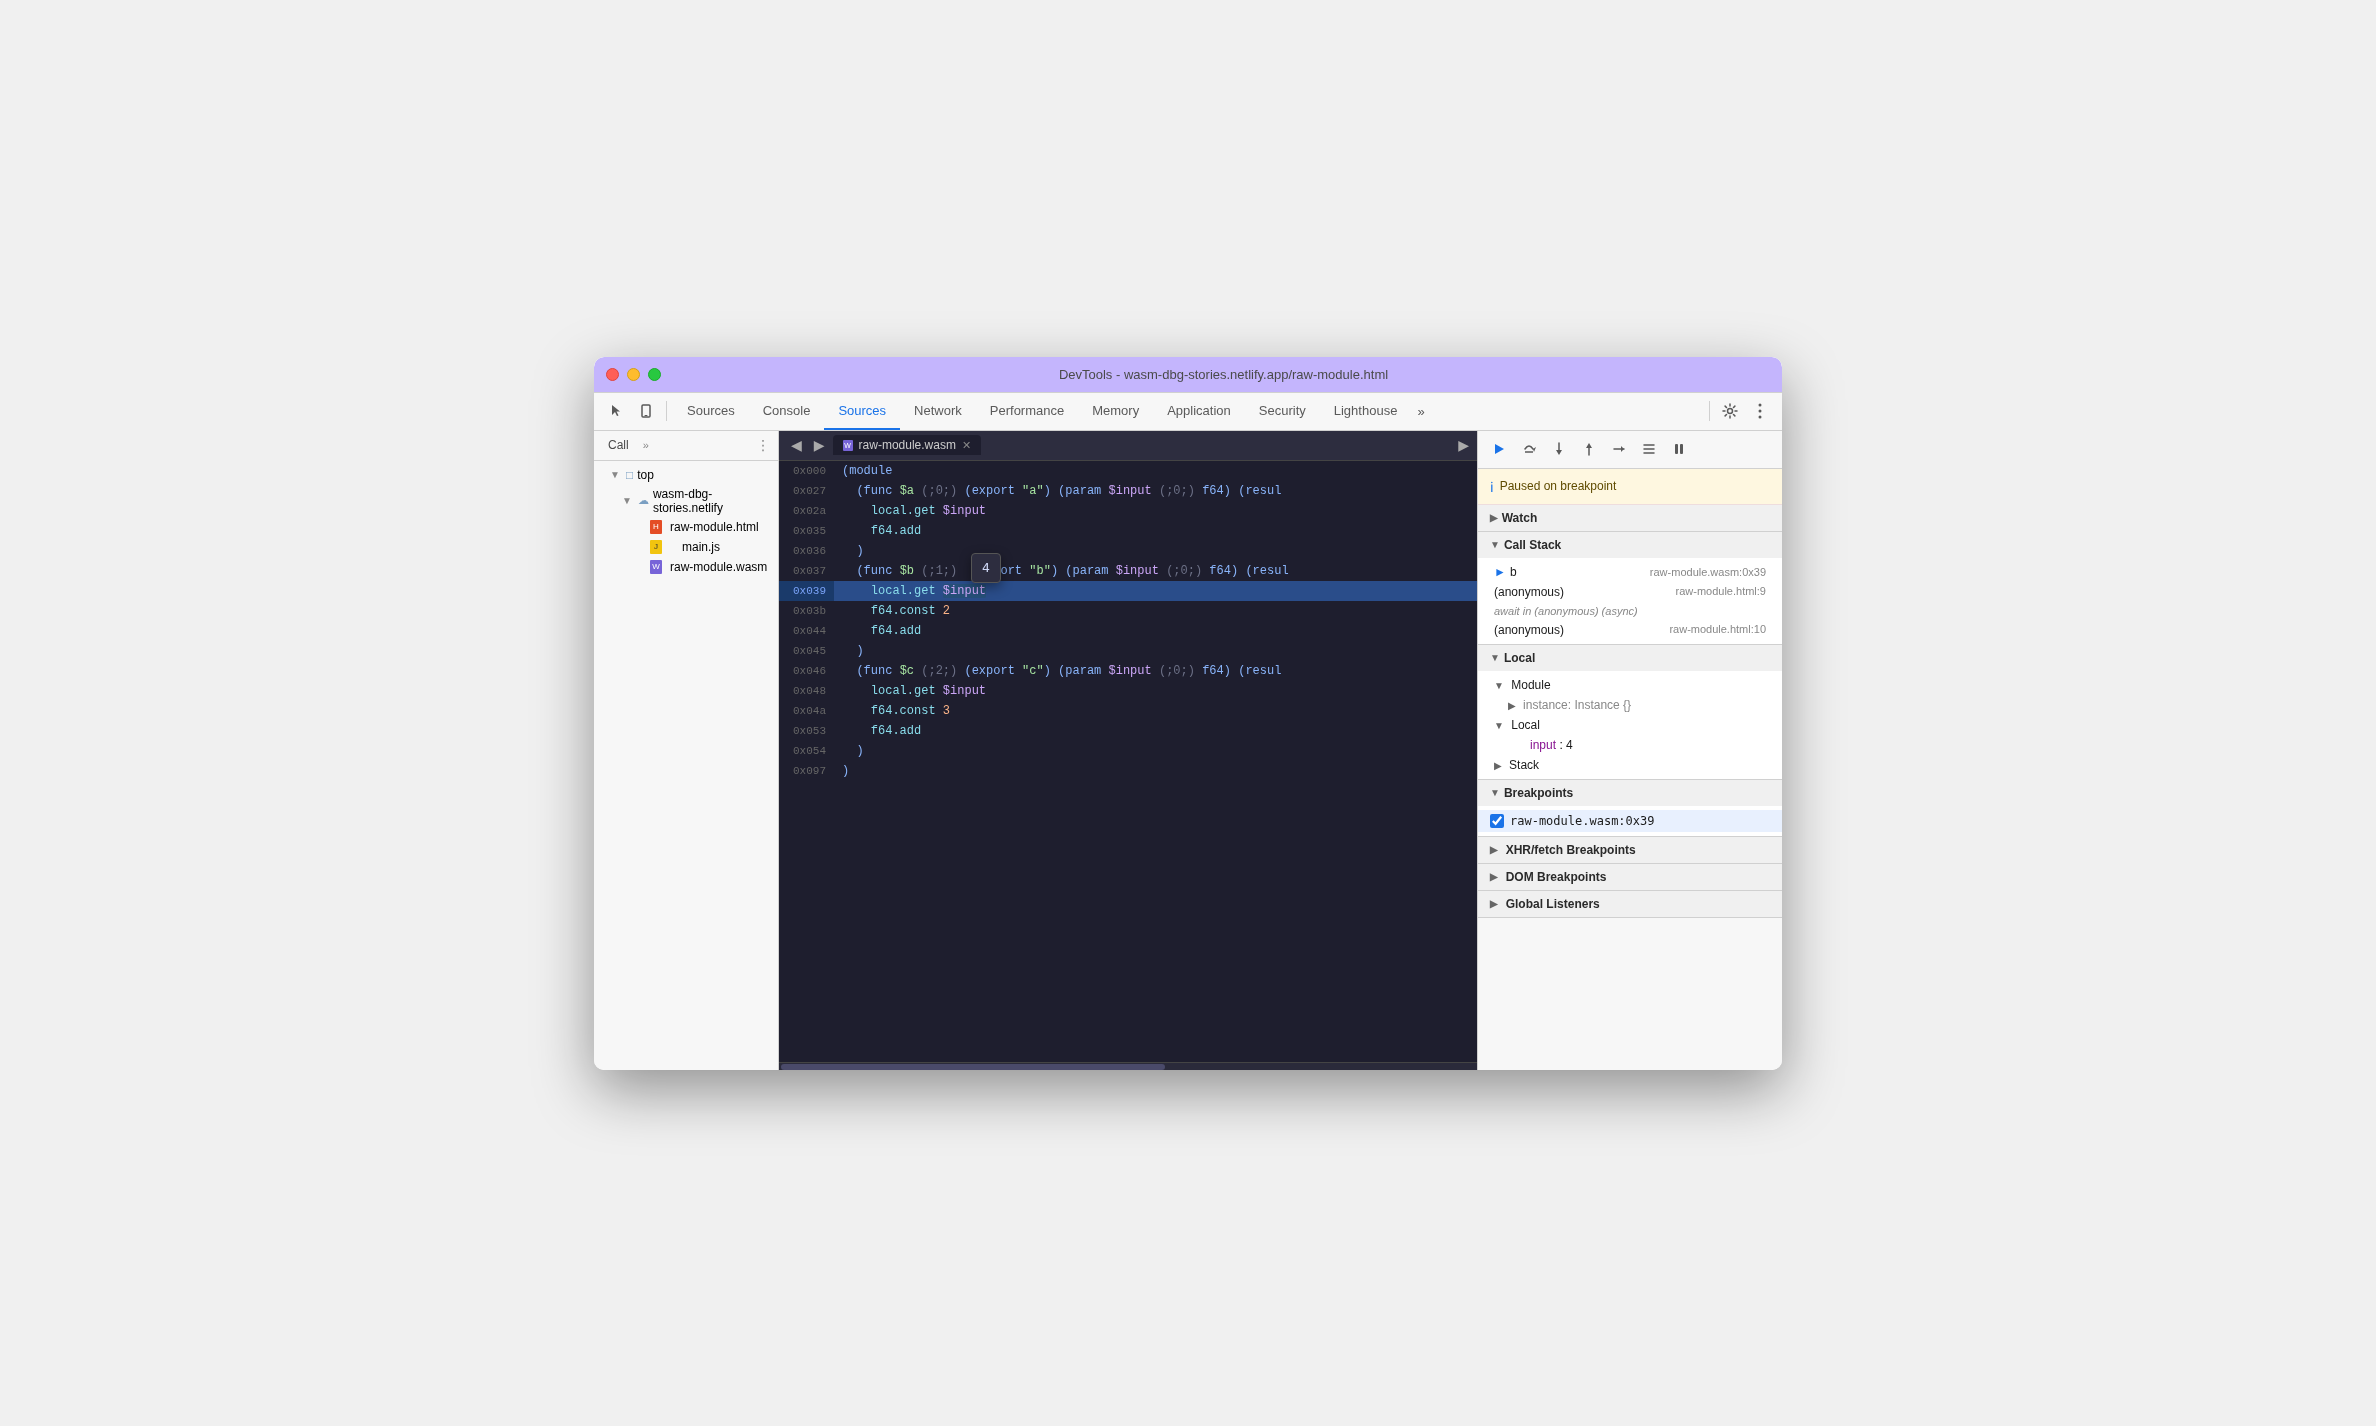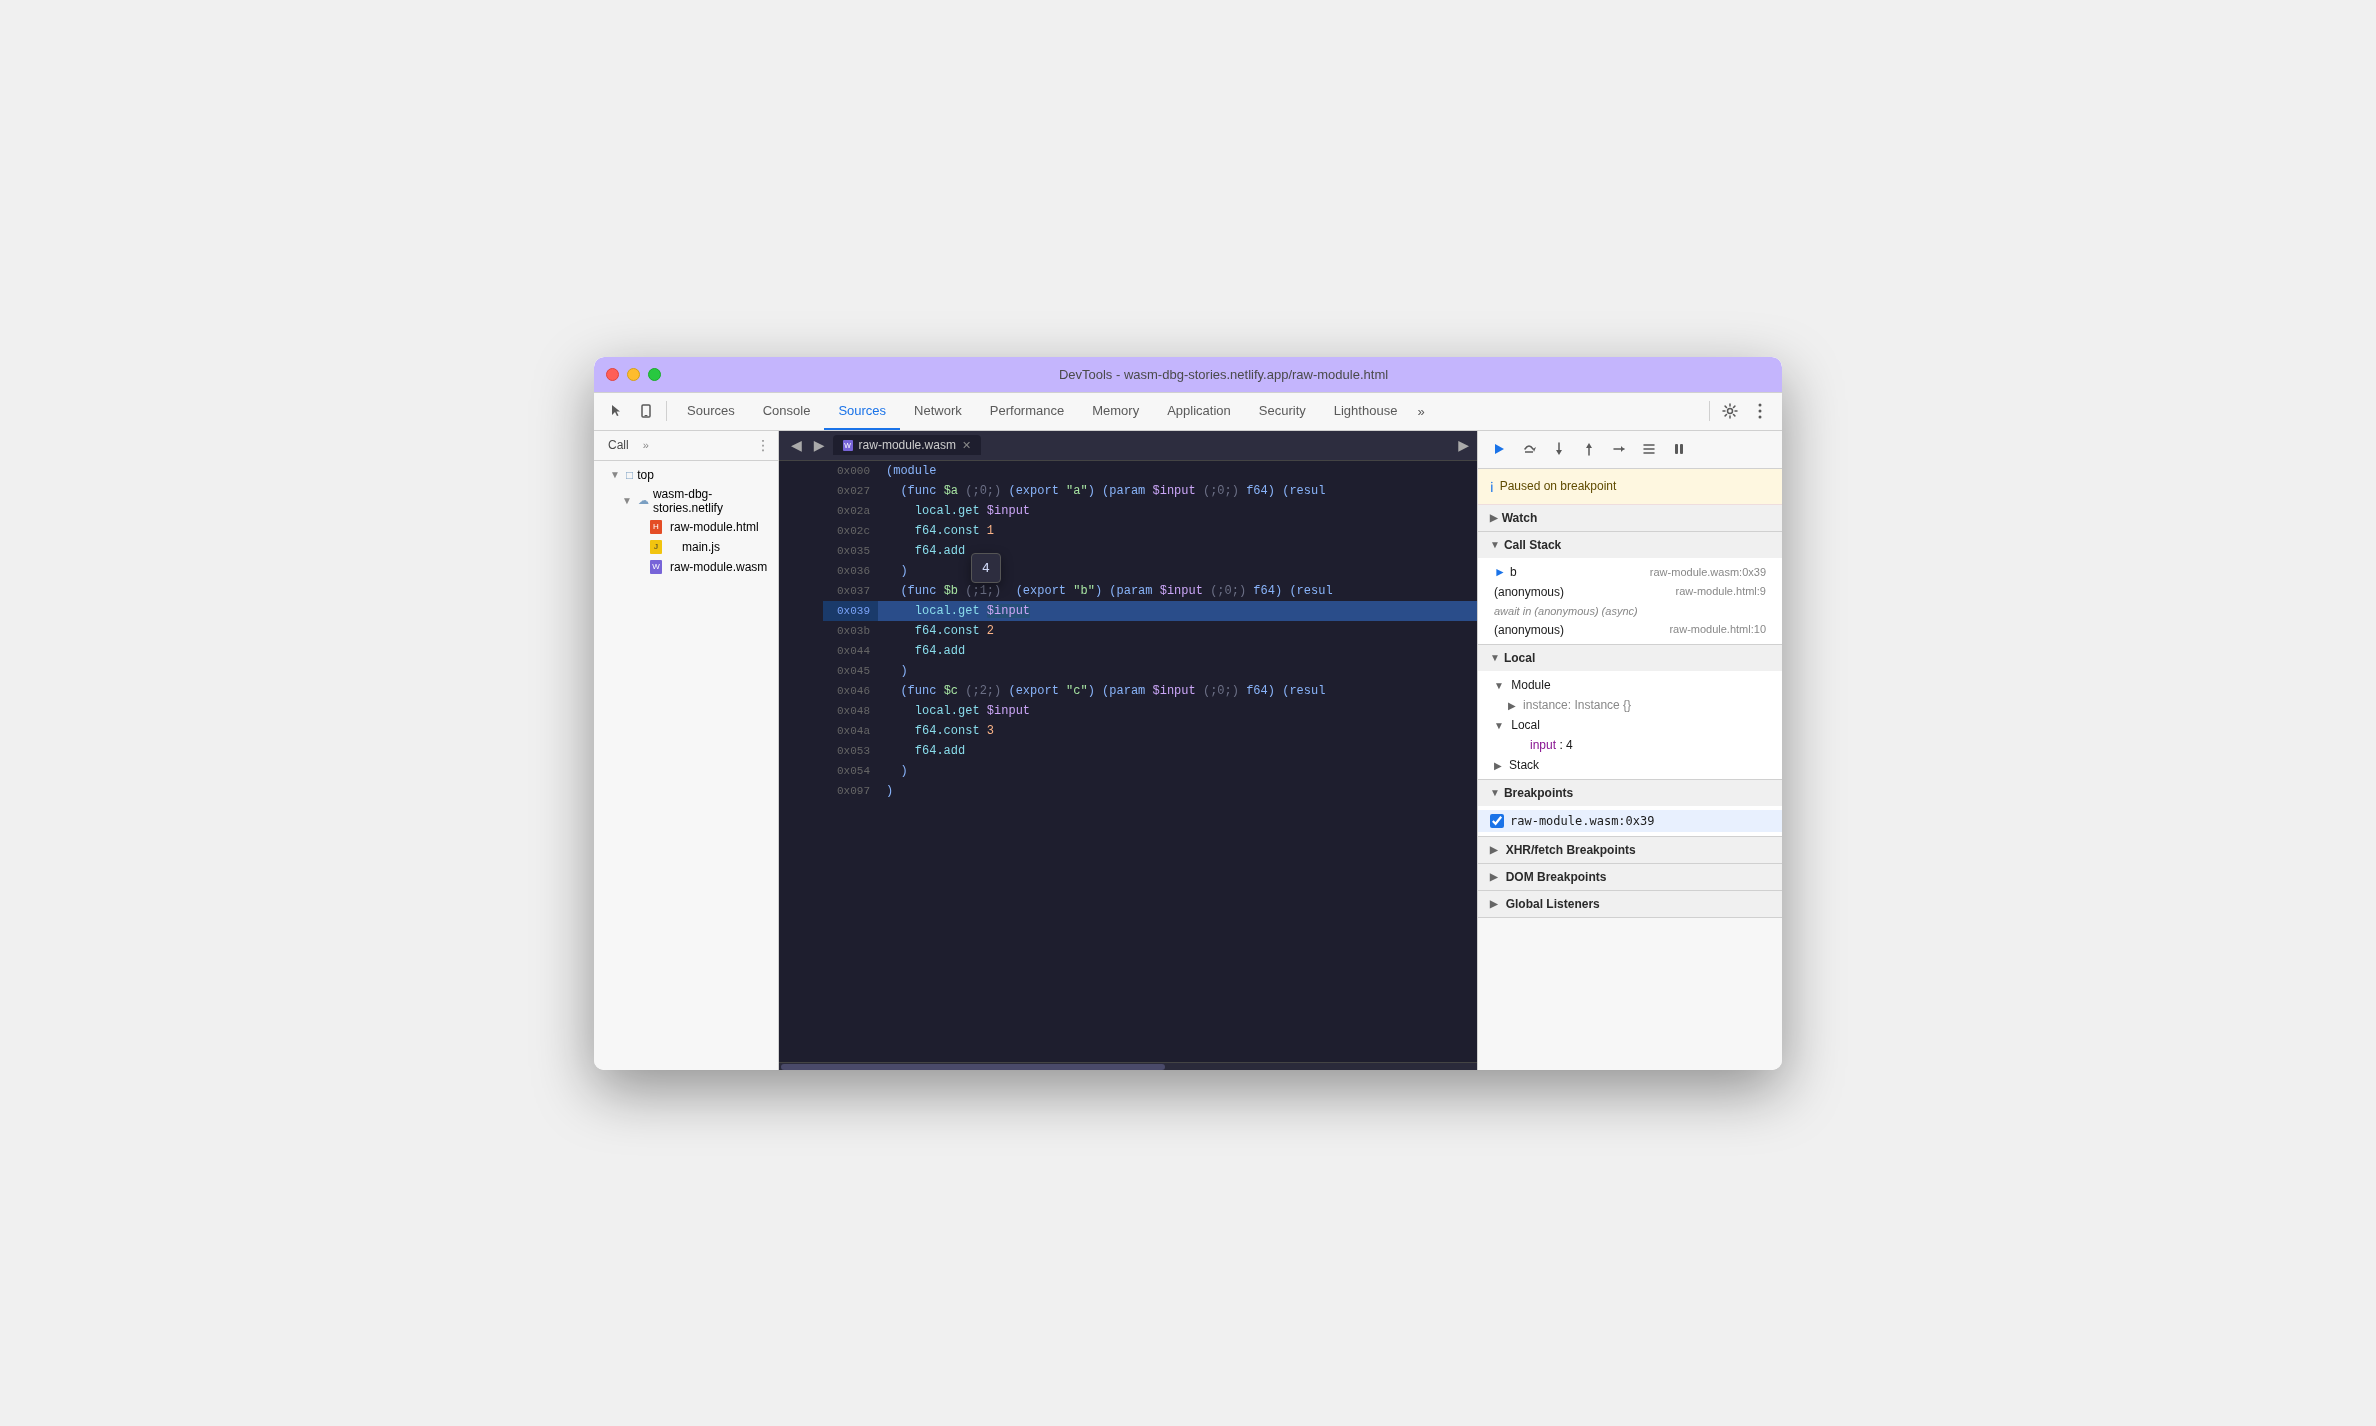--- a/index.html
+++ b/index.html
@@ -209,21 +209,20 @@
       font-size: 14px;
     }
     
     .code-area {
       flex: 1;
       overflow: auto;
       font-family: 'Menlo', 'Monaco', 'Courier New', monospace;
       font-size: 12px;
       line-height: 20px;
       position: relative;
-      padding-left: 44px;
     }
     .code-line {
       display: flex;
       min-height: 20px;
     }
     .code-line.current-line {
       background: #2a4d8a;
     }
     .line-addr {
       width: 55px;
@@ -540,24 +539,20 @@
         <div class="code-line">
           <div class="line-addr">0x027</div>
           <div class="line-content">  <span class="paren">(</span><span class="kw">func</span> <span class="fn-name">$a</span> <span class="comment">(;0;)</span> <span class="paren">(</span><span class="kw">export</span> <span class="str">"a"</span><span class="paren">)</span> <span class="paren">(</span><span class="kw">param</span> <span class="var">$input</span> <span class="comment">(;0;)</span> <span class="kw">f64</span><span class="paren">)</span> <span class="paren">(</span><span class="kw">resul</span></div>
         </div>
 
         <div class="code-line">
           <div class="line-addr">0x02a</div>
           <div class="line-content">    <span class="op">local.get</span> <span class="var">$input</span></div>
         </div>
 
-        <div class="code-line">
-          <div class="line-addr">0x02c</div>
-          <div class="line-content">    <span class="op">f64.const</span> <span class="num">1</span></div>
-        </div>
 
         <div class="code-line">
           <div class="line-addr">0x035</div>
           <div class="line-content">    <span class="op">f64.add</span></div>
         </div>
 
         <div class="code-line">
           <div class="line-addr">0x036</div>
           <div class="line-content">  <span class="paren">)</span></div>
         </div>

